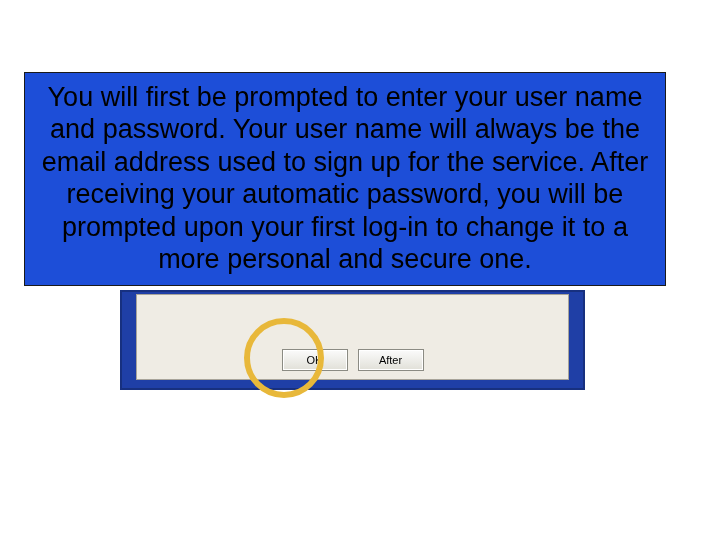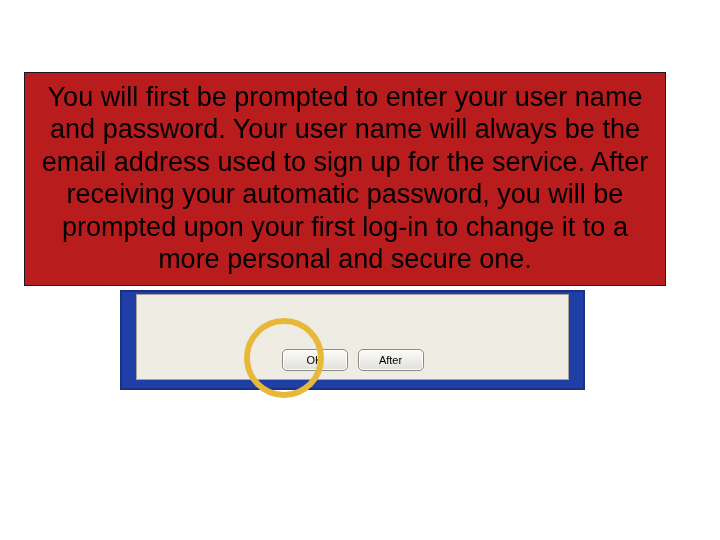--- a/index.html
+++ b/index.html
@@ -51,21 +51,21 @@
   }
   .winbtn {
     min-width: 66px;
     height: 22px;
     padding: 0 8px;
     font-size: 11px;
     font-family: Tahoma, Arial, sans-serif;
     color: #000;
     background: linear-gradient(#fbfbfb, #e1e0d8);
     border: 1px solid #8b8b83;
-    border-radius: 5px;
+    border-radius: 0;
     box-shadow: inset 0 0 0 1px #ffffff;
     cursor: pointer;
     line-height: 20px;
     text-align: center;
   }
 
   
   .ring {
     position: absolute;
     left: 244px;
@@ -77,21 +77,21 @@
     box-sizing: border-box;
     pointer-events: none;
   }
 
   
   .callout {
     position: absolute;
     left: 24px;
     top: 72px;
     width: 642px;
-    background: #b91c1c;
+    background: #1d4ed8;
     border: 1.5px solid #1a1a1a;
     box-sizing: border-box;
     padding: 8px 10px 10px 10px;
     text-align: center;
   }
   .callout-text {
     font-size: 27px;
     line-height: 1.2;
     color: #000;
   }

